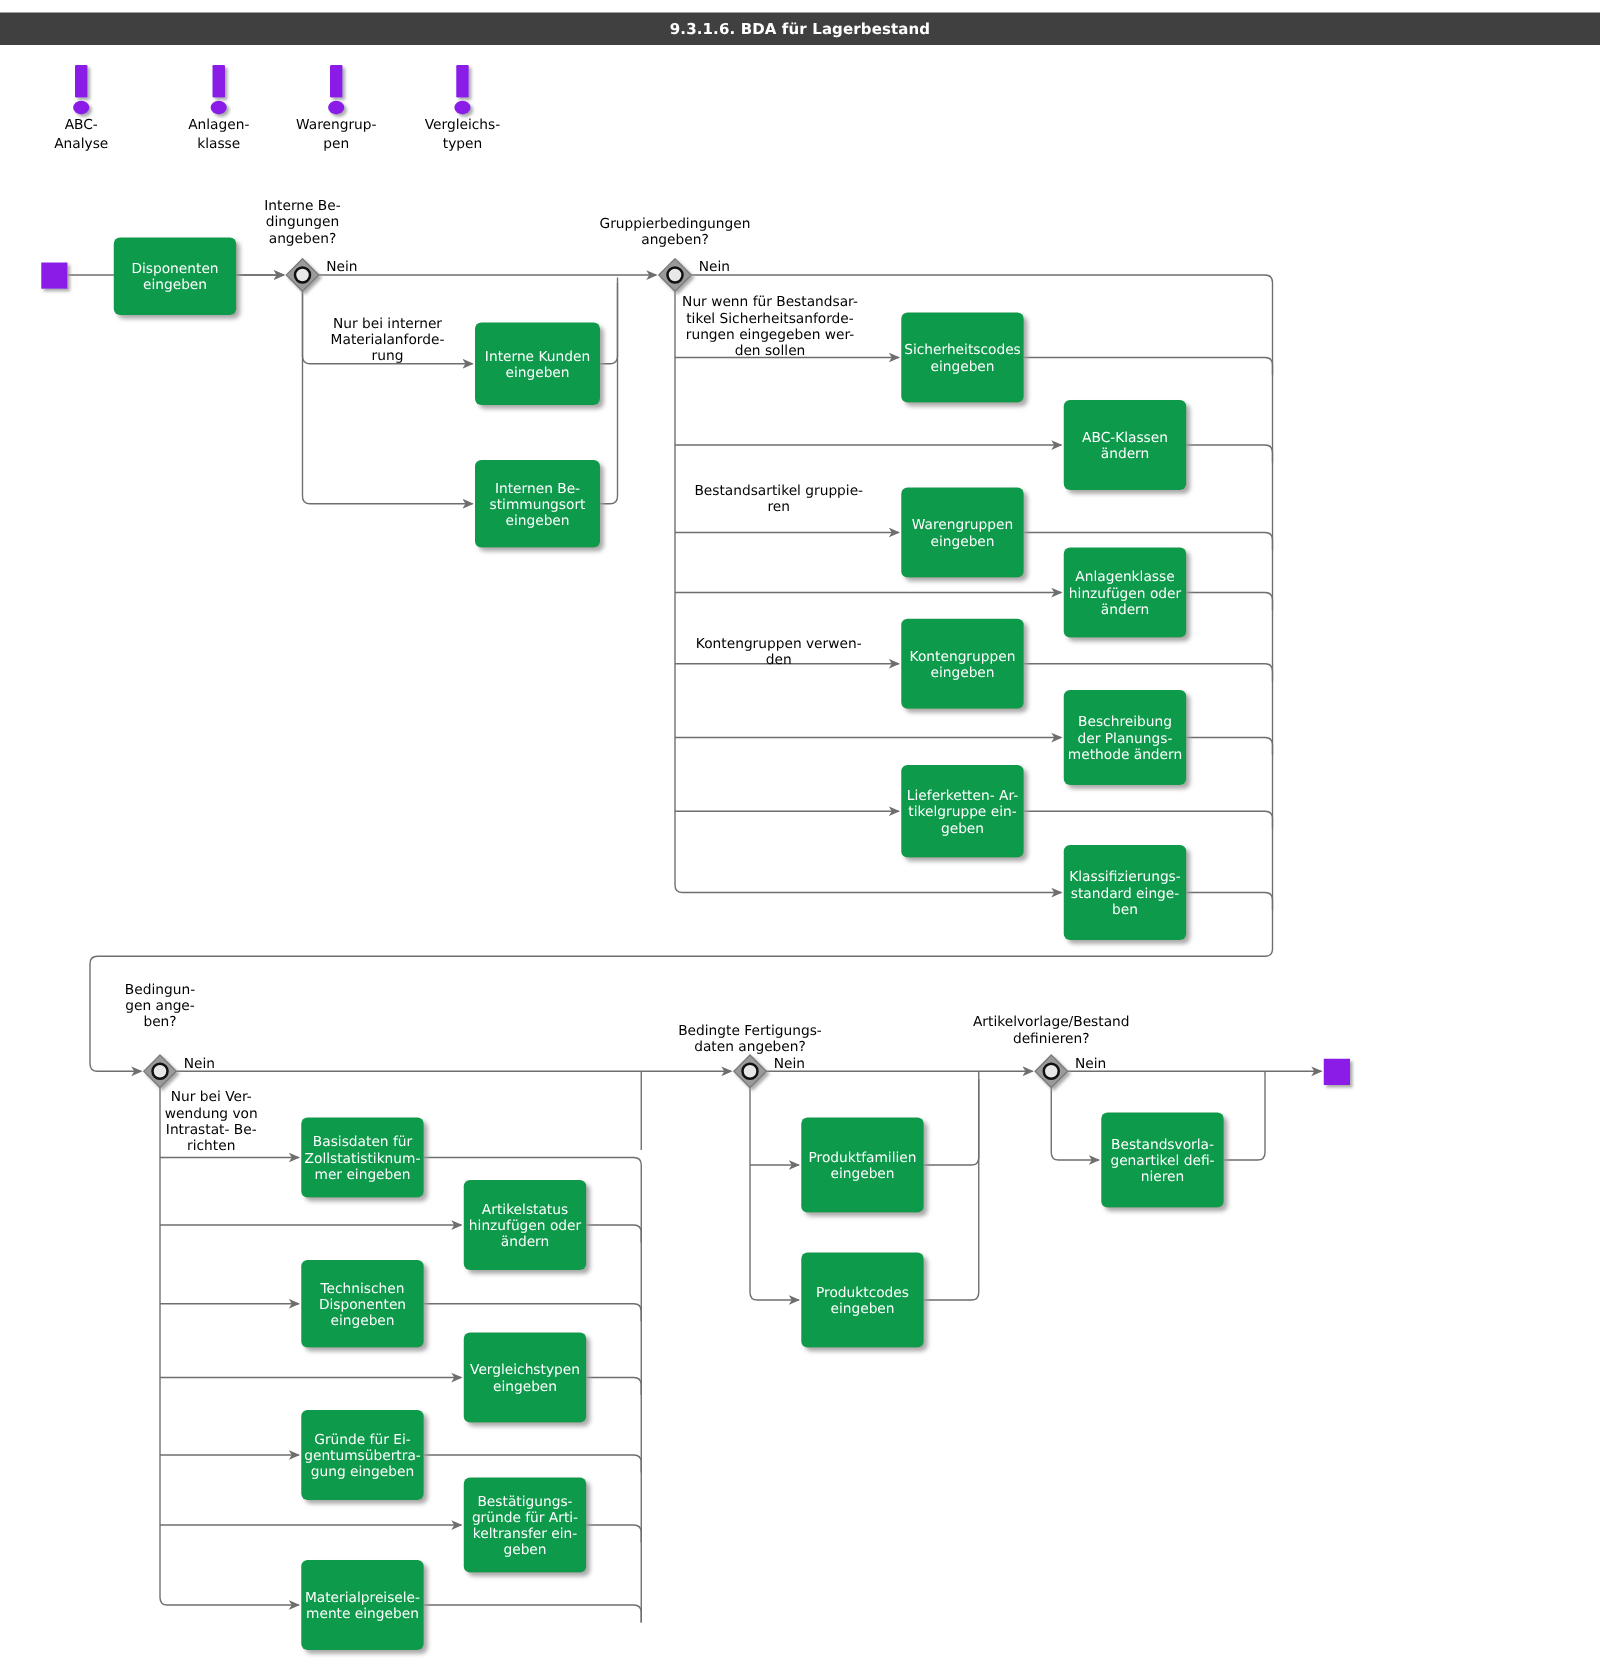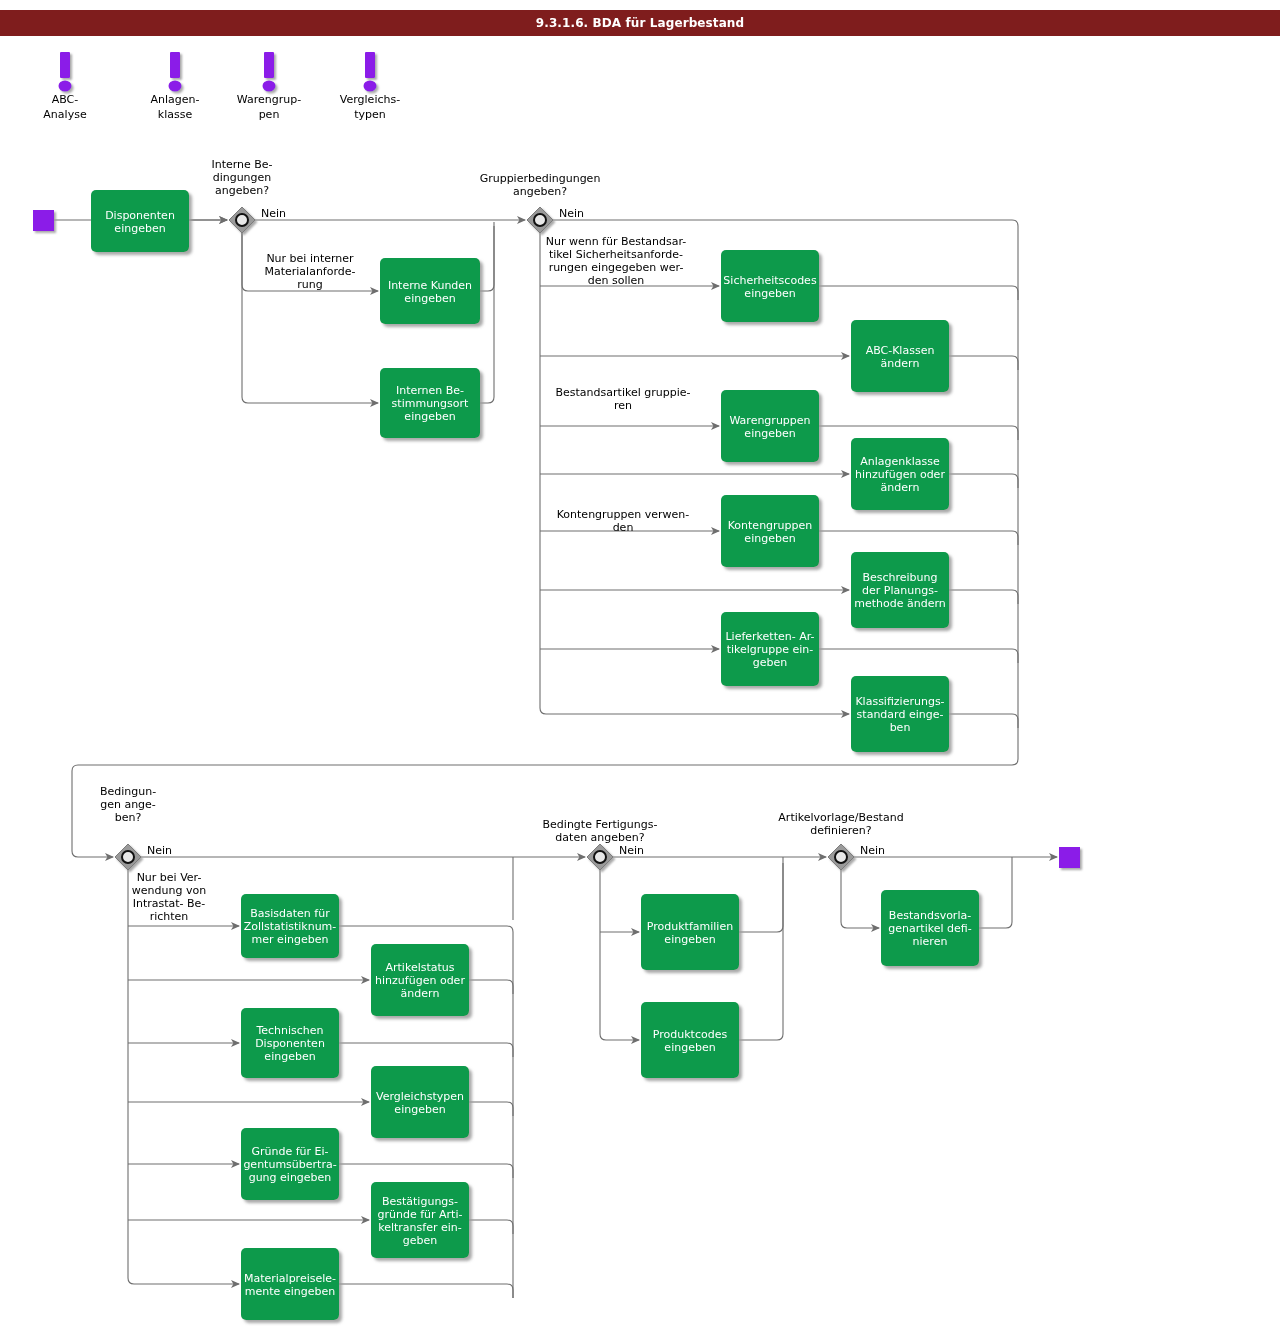--- a/index.html
+++ b/index.html
@@ -1,20 +1,20 @@
 <!DOCTYPE html>
 <html><head>
 <meta charset="utf-8">
 <style>
   html,body{margin:0;padding:0;background:#ffffff;}
   body{width:1280px;height:1330px;font-family:"DejaVu Sans",sans-serif;overflow:hidden;}
   #root{position:relative;width:1280px;height:1330px;background:#ffffff;}
   .titlebar{
     position:absolute;left:0;top:10px;width:1280px;height:26px;
-    background:#7f1d1d;color:#ffffff;font-weight:bold;font-size:12px;
+    background:#404040;color:#ffffff;font-weight:bold;font-size:12px;
     display:flex;align-items:center;justify-content:center;
     font-family:"DejaVu Sans",sans-serif;letter-spacing:.1px;
   }
   svg{position:absolute;left:0;top:0;}
   text{font-family:"DejaVu Sans",sans-serif;}
   .lbl{font-size:11px;fill:#000000;}
   .boxtxt{font-size:11px;fill:#ffffff;}
   .notetxt{font-size:11px;fill:#000000;}
 </style>
 </head>

